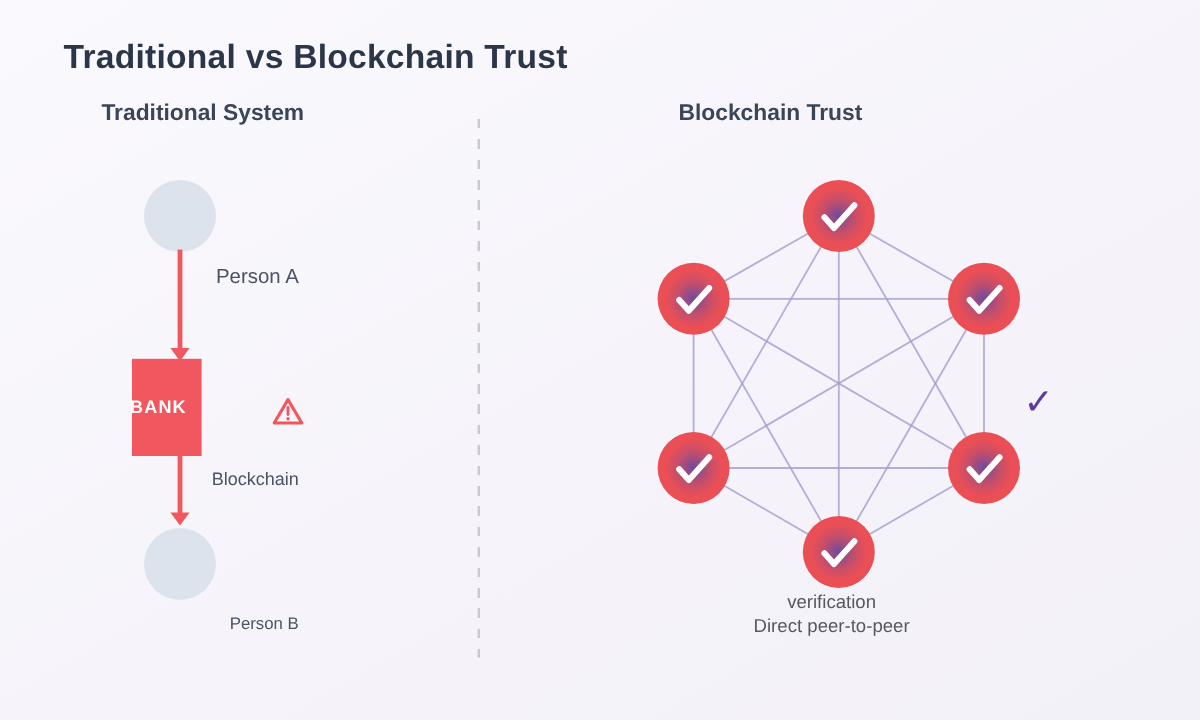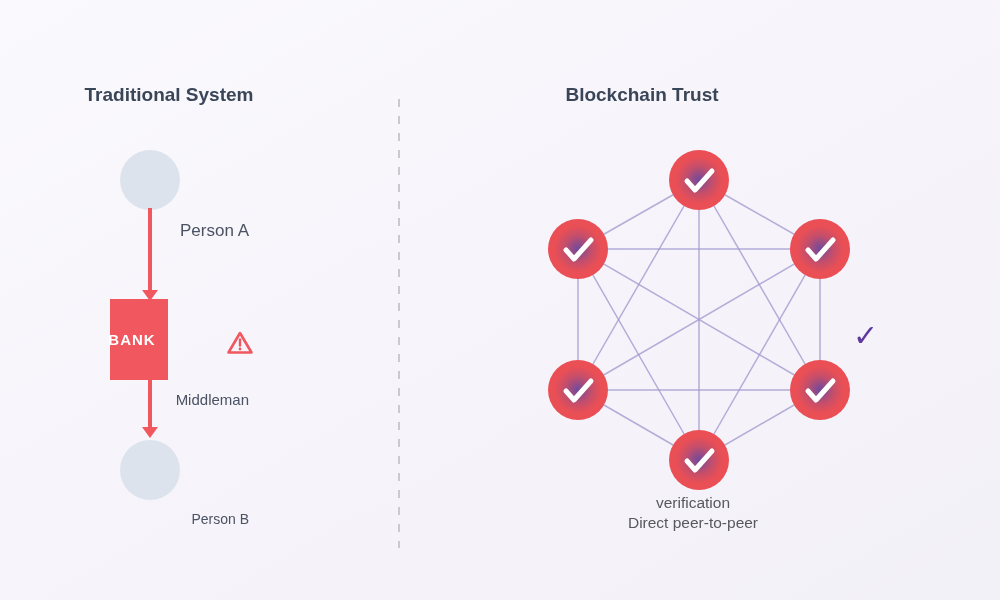--- a/index.html
+++ b/index.html
@@ -55,20 +55,21 @@
   .approval-check{position:absolute;left:853px;top:321px;font-size:30px;
                   color:var(--check-purple);z-index:1;line-height:1;}
   .network-caption{position:absolute;left:593px;top:493px;width:200px;text-align:center;
                    font-size:15.5px;line-height:20px;color:var(--caption-text);}
 </style>
 </head>
 <body>
 
 <div class="canvas">
 
+  <h1 class="page-title">Traditional vs Blockchain Trust</h1>
 
   <div class="divider"></div>
 
   <section>
     <h2 class="panel-heading heading-left">Traditional System</h2>
 
     <div class="person-circle circle-a"></div>
     <div class="flow-label label-person-a">Person A</div>
 
     <div class="arrow-line line-1"></div>
@@ -79,21 +80,21 @@
     </div>
 
     <span class="warning-wrap">
       <svg width="28" height="28" viewBox="0 0 28 28">
         <path d="M14 4 L25.5 23.5 H2.5 Z" fill="none" stroke="#f1575f" stroke-width="2.6" stroke-linejoin="round"></path>
         <line x1="14" y1="10.5" x2="14" y2="16.5" stroke="#f1575f" stroke-width="2.4" stroke-linecap="round"></line>
         <circle cx="14" cy="20" r="1.4" fill="#f1575f"></circle>
       </svg>
     </span>
 
-    <div class="flow-label label-middleman">Middleman</div>
+    <div class="flow-label label-middleman">Blockchain</div>
 
     <div class="arrow-line line-2"></div>
     <div class="arrow-head head-2"></div>
 
     <div class="person-circle circle-b"></div>
     <div class="flow-label label-person-b">Person B</div>
   </section>
 
   <section>
     <h2 class="panel-heading heading-right">Blockchain Trust</h2>

